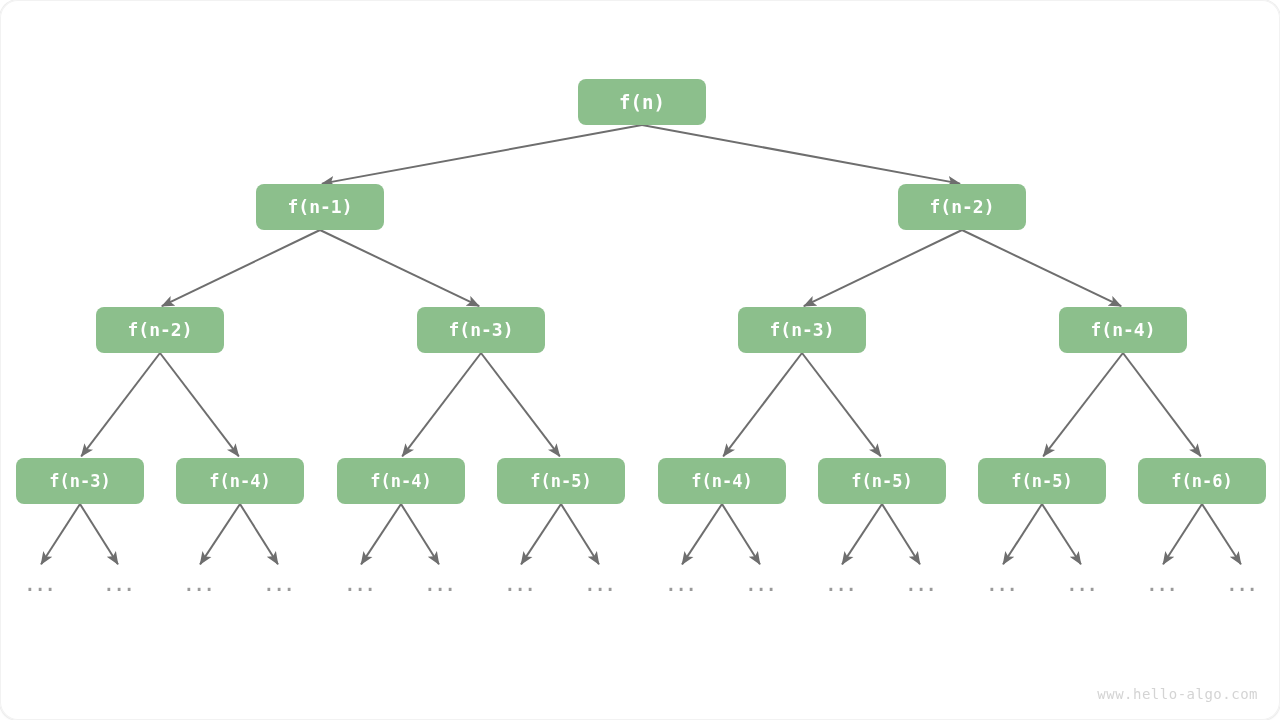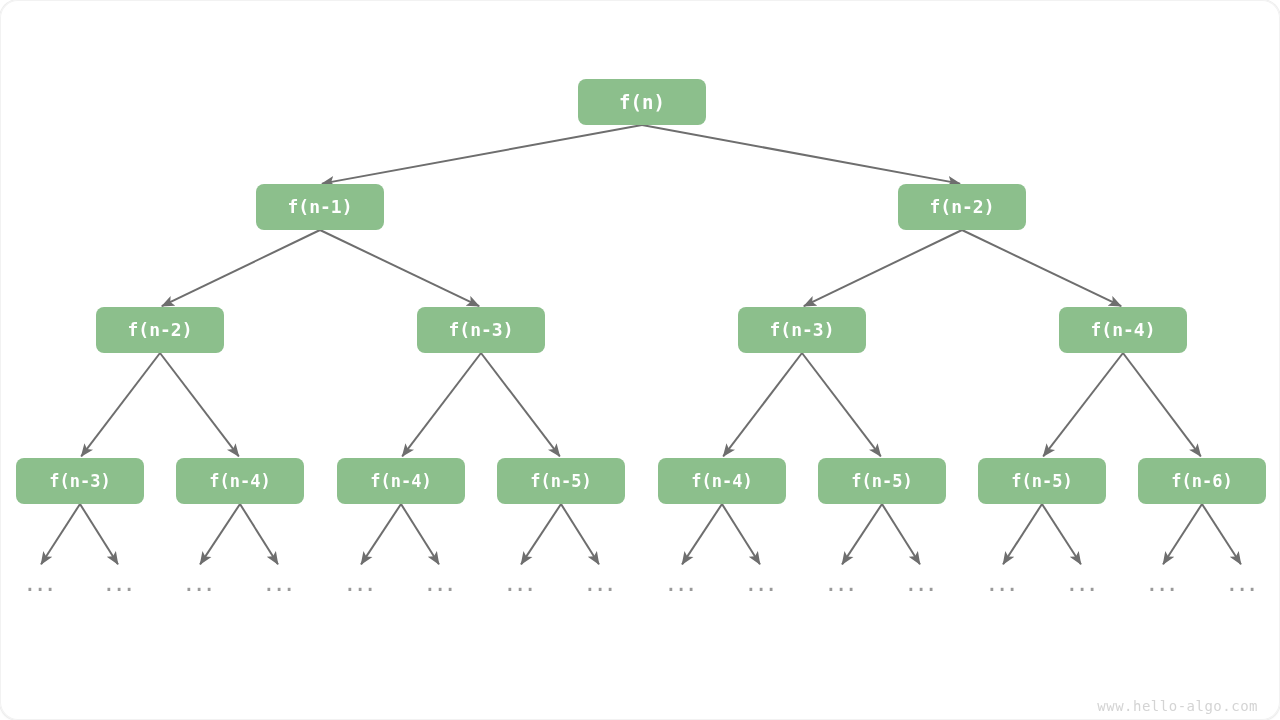--- a/index.html
+++ b/index.html
@@ -57,21 +57,21 @@
     fill: #9a9a9a;
     font-family: "DejaVu Sans Mono", monospace;
     font-weight: bold;
     text-anchor: middle;
     dominant-baseline: middle;
   }
 
   #watermark {
     position: absolute;
     right: 22px;
-    bottom: 6px;
+    bottom: 18px;
     color: #d4d4d4;
     font-family: "DejaVu Sans Mono", monospace;
     font-size: 14px;
     letter-spacing: 0.5px;
     white-space: nowrap;
   }
 </style>
 </head>
 <body style="background: rgb(255, 255, 255);">
 

